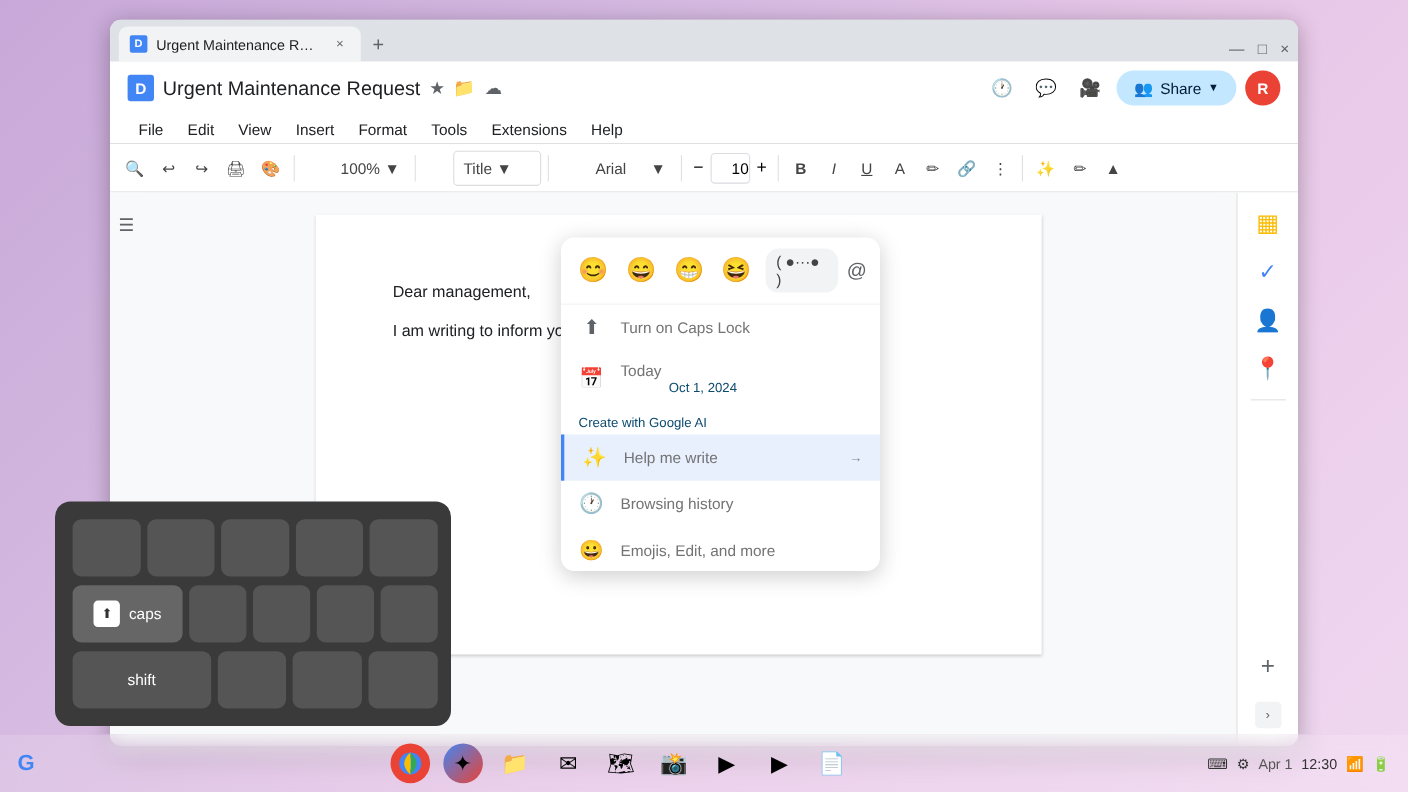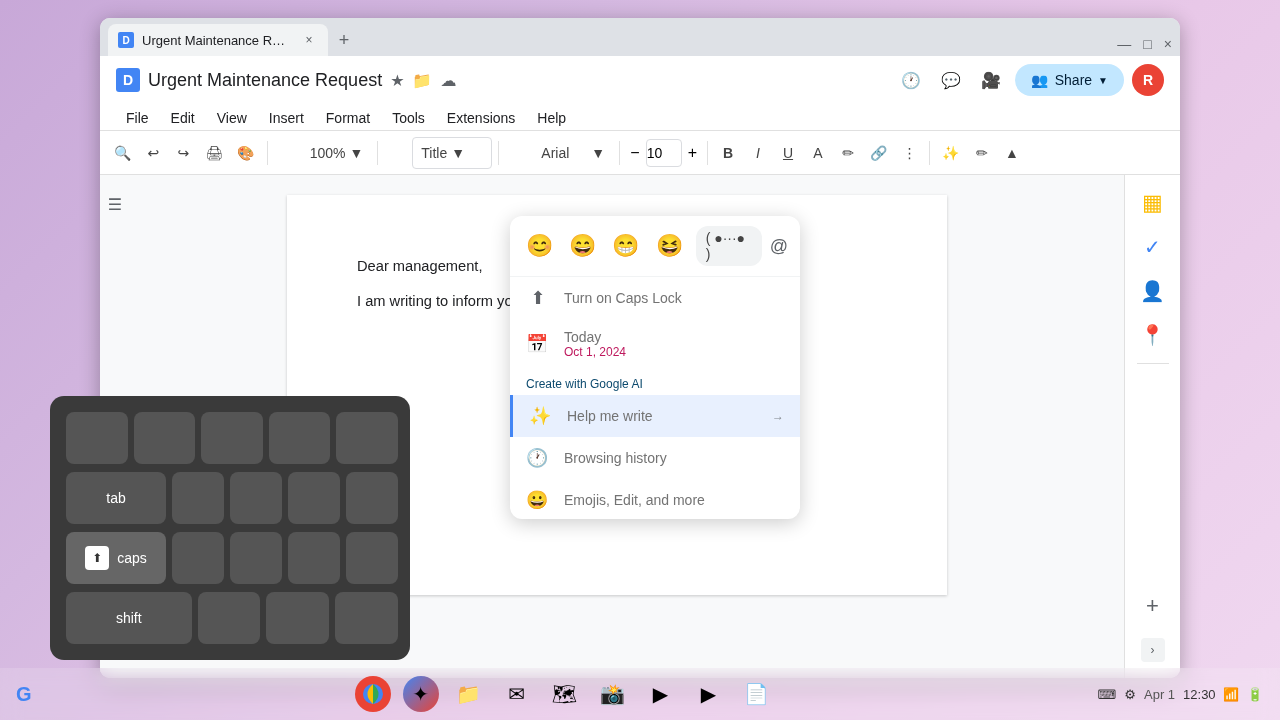--- a/index.html
+++ b/index.html
@@ -245,21 +245,21 @@
       align-items: center;
       gap: 2px;
     }
     .font-size-box {
       width: 36px;
       height: 28px;
       border: 1px solid #dadce0;
       border-radius: 4px;
       display: flex;
       align-items: center;
-      justify-content: flex-start;
+      justify-content: flex-end;
       font-size: 14px;
     }
 
     
     .doc-area {
       flex: 1;
       display: flex;
       overflow: hidden;
       background: #f8f9fa;
     }
@@ -413,21 +413,22 @@
     }
     .popup-item-content {
       flex: 1;
     }
     .popup-item-title {
       font-size: 14px;
       color: #737373;
     }
     .popup-item-sub {
       font-size: 12px;
-      color: #be185d;
+      color: #0c4a6e;
+      margin-left: 44px;
     }
     .popup-section-header {
       padding: 8px 16px 4px;
       font-size: 12px;
       color: #0c4a6e;
     }
     .popup-arrow {
       font-size: 12px;
       color: #80868b;
     }
@@ -723,29 +724,20 @@
 <div class="virtual-keyboard">
 
   <div class="kb-row">
     <div class="kb-key"></div>
     <div class="kb-key"></div>
     <div class="kb-key"></div>
     <div class="kb-key"></div>
     <div class="kb-key"></div>
   </div>
 
-  <div class="kb-row">
-    <div class="kb-key wide">
-      <span>tab</span>
-    </div>
-    <div class="kb-key"></div>
-    <div class="kb-key"></div>
-    <div class="kb-key"></div>
-    <div class="kb-key"></div>
-  </div>
 
   <div class="kb-row">
     <div class="kb-key caps">
       <div class="caps-icon">⬆</div>
       <span>caps</span>
     </div>
     <div class="kb-key"></div>
     <div class="kb-key"></div>
     <div class="kb-key"></div>
     <div class="kb-key"></div>

